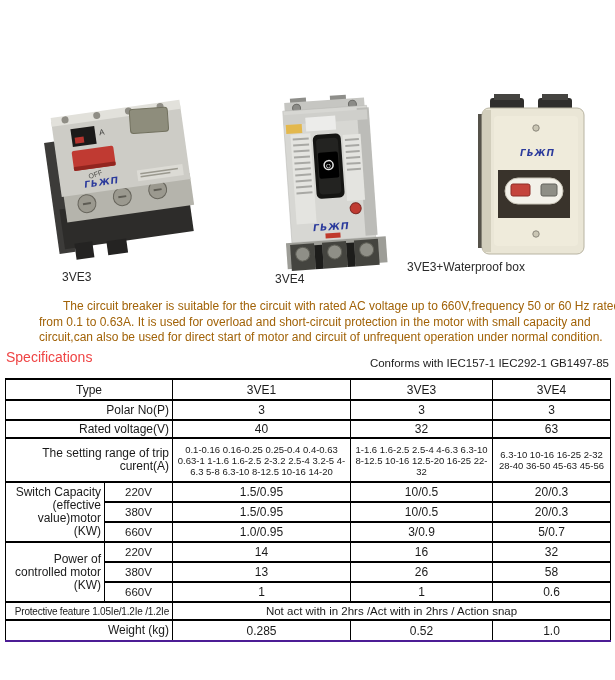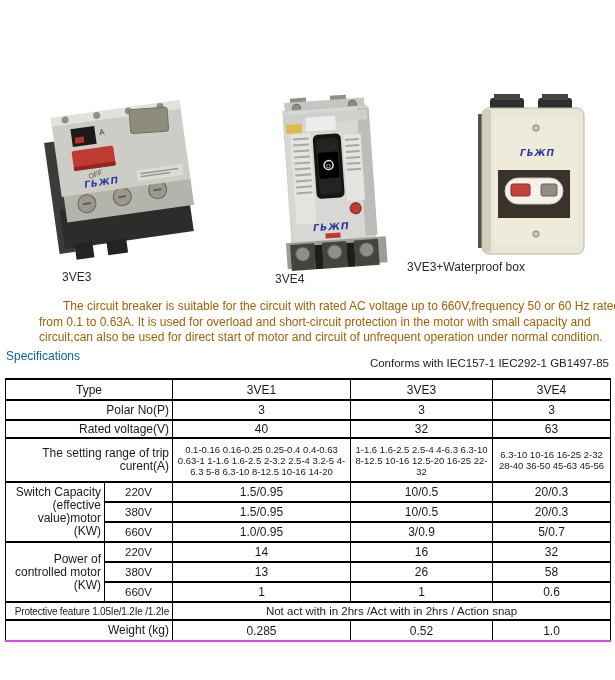--- a/index.html
+++ b/index.html
@@ -6,25 +6,25 @@
   body{font-family:"Liberation Sans",sans-serif;color:#1b1b1b;}
   #page{position:relative;width:615px;height:680px;background:#ffffff;overflow:hidden;}
 
   .title{position:absolute;left:7px;top:36px;font-size:16px;font-weight:bold;letter-spacing:0.8px;color:#161616;}
 
   .product{position:absolute;}
   .caption{position:absolute;font-size:12px;color:#2a2a2a;white-space:nowrap;}
 
   .desc{position:absolute;left:5px;top:299px;width:606px;font-size:12px;line-height:15.5px;color:#a16207;text-indent:24px;margin-left:34px;}
 
-  .spec-head{position:absolute;left:6px;top:349px;font-size:12px;color:#0369a1;}
+  .spec-head{position:absolute;left:6px;top:349px;font-size:14px;color:#ef4444;}
   .conforms{position:absolute;right:6px;top:357px;font-size:11.5px;color:#222;}
 
   table.spec{position:absolute;left:5px;top:378px;width:605px;border-collapse:collapse;table-layout:fixed;
-             font-size:12px;color:#1a1a1a;border-bottom:2px solid #d946ef;}
+             font-size:12px;color:#1a1a1a;border-bottom:2px solid #4c1d95;}
   table.spec td{border:1px solid #000;border-top:2px solid #000;padding:1px 3px;overflow:hidden;}
   td.lab{text-align:right;padding-left:4px;line-height:13px;}
   td.val{text-align:center;}
   td.hdr{text-align:center;}
   tr.r-head td{height:17px;}
   tr.r-polar td{height:16px;}
   tr.r-rated td{height:14px;}
   tr.r-trip td{height:40px;}
   tr.r-volt td{height:16px;}
   tr.r-prot td{height:14px;}

